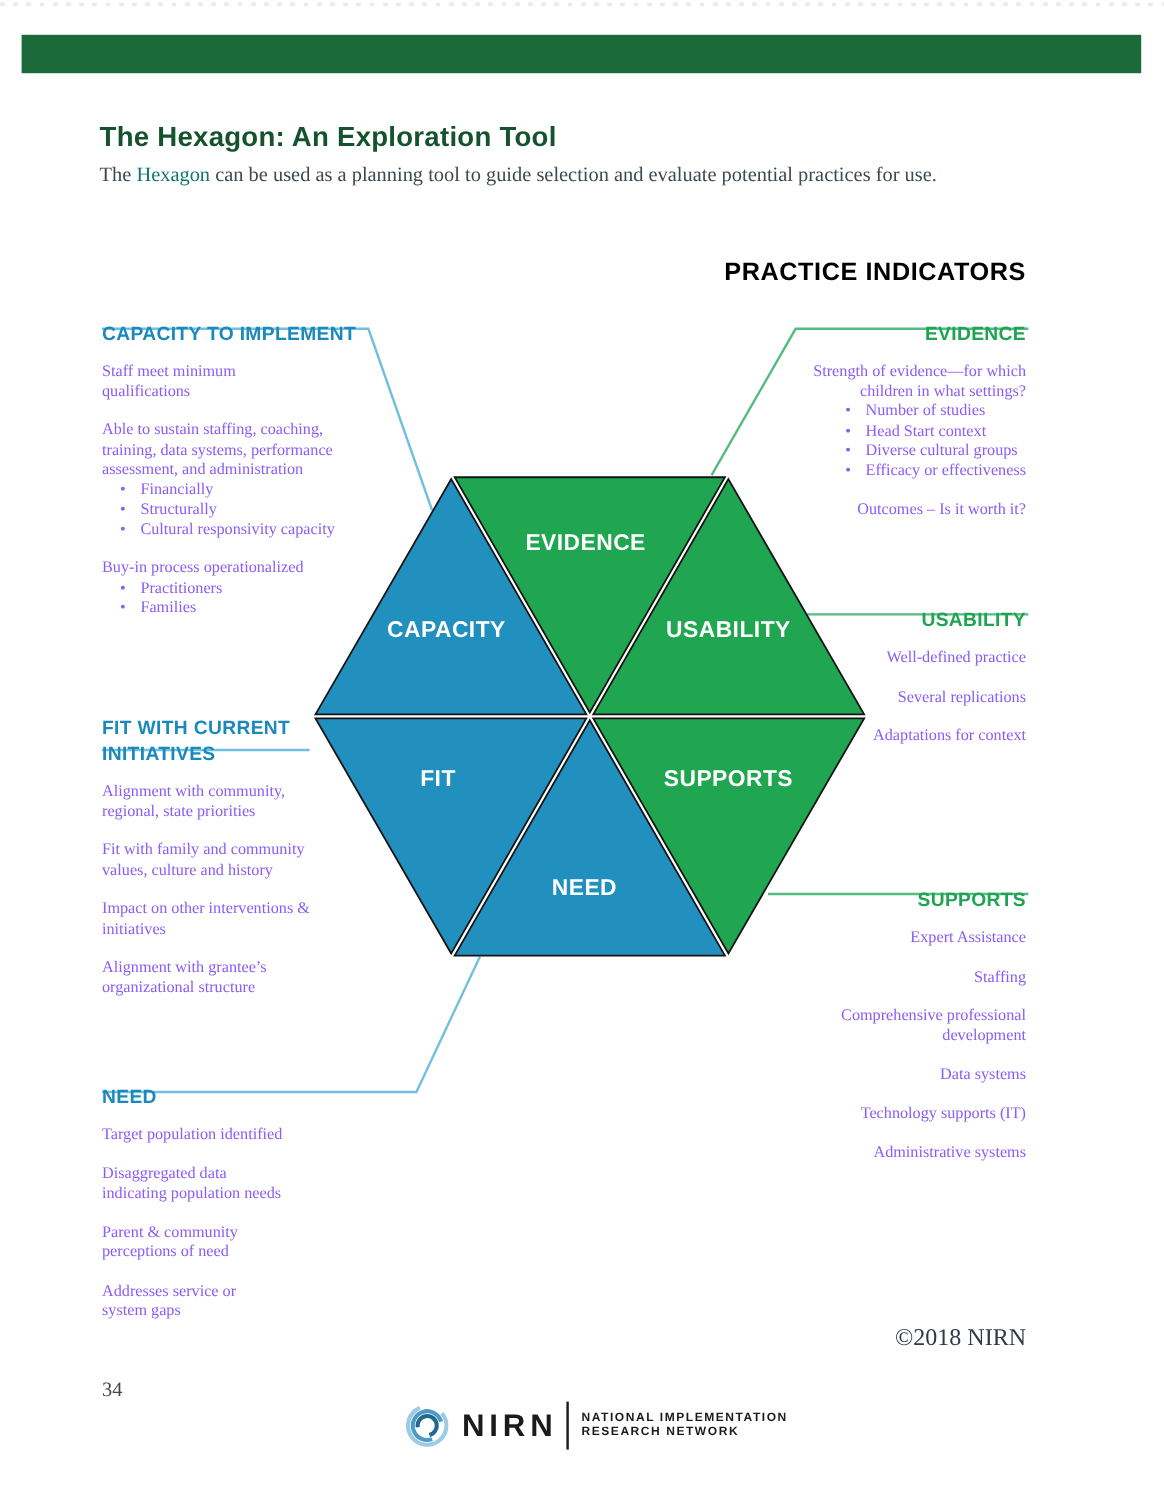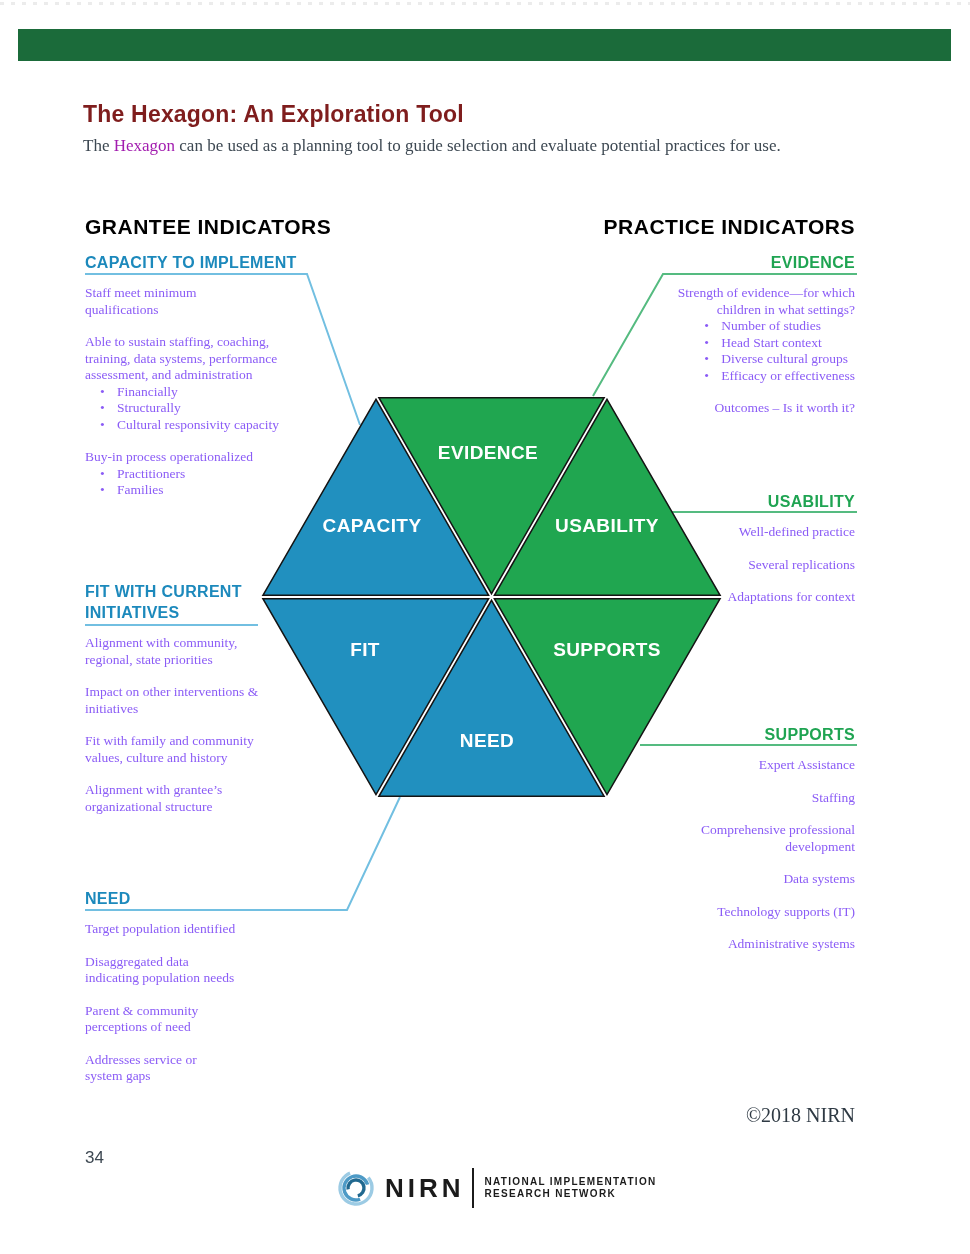--- a/index.html
+++ b/index.html
@@ -2,30 +2,30 @@
 <html><head>
 <meta charset="utf-8">
 <style>
   html,body{margin:0;padding:0;background:#fff;}
   .page{position:relative;width:970px;height:1254px;background:#fff;overflow:hidden;
         font-family:"Liberation Sans",sans-serif;}
   .scan-dots{position:absolute;top:2px;left:0;right:0;height:3px;
         background:repeating-linear-gradient(90deg,#dcdcdc 0 4px,transparent 4px 11px);opacity:.55;}
   .green-bar{position:absolute;left:18px;top:29px;width:933px;height:32px;}
   .page-title{position:absolute;left:83px;top:101px;margin:0;font-size:23px;font-weight:700;
-        letter-spacing:.2px;color:#7f1d1d;}
+        letter-spacing:.2px;color:#14532d;}
   .subtitle{position:absolute;left:83px;top:136px;margin:0;font-family:"Liberation Serif",serif;
         font-size:17px;color:#3D4852;}
   .subtitle .hl{font-weight:400;}
   .col-header{position:absolute;top:215px;font-size:21px;font-weight:700;letter-spacing:.5px;}
   .col-header.lft{left:85px;}
   .col-header.rgt{right:115px;text-align:left;}
   .leaders{position:absolute;left:0;top:0;width:970px;height:1254px;pointer-events:none;}
 
-  .sec{position:absolute;}
+  .sec{position:absolute;margin-top:16px;}
   .sec-left{left:85px;width:240px;text-align:left;}
   .sec-right{right:115px;width:280px;text-align:right;}
   .sec-title{margin:0 0 12px 0;}
   .sec-title div{font-size:16px;font-weight:700;letter-spacing:.3px;line-height:21px;white-space:nowrap;}
   .sec-left .sec-title div{color:#1C89BC;}
   .sec-right .sec-title div{color:#1FA452;}
   .sec-body{font-family:"Liberation Serif",serif;font-size:13.5px;color:#8b5cf6;}
   .para{margin:0 0 16px 0;}
   .para:last-child{margin-bottom:0;}
   .tline{line-height:16.5px;white-space:nowrap;}
@@ -45,44 +45,43 @@
   .hexwrap svg{position:absolute;left:0;top:0;}
   .hexlabel{position:absolute;transform:translate(-50%,-50%);color:#fff;font-weight:700;
         font-size:19px;letter-spacing:.4px;white-space:nowrap;}
   #hl-evidence{left:228px;top:57px;}
   #hl-usability{left:347px;top:130px;}
   #hl-capacity{left:112px;top:130px;}
   #hl-fit{left:105px;top:254px;text-align:right;}
   #hl-supports{left:347px;top:254px;}
   #hl-need{left:227px;top:345px;}
 
-  .footer-pagenum{position:absolute;left:85px;top:1148px;font-family:Liberation Sans, sans-serif;
+  .footer-pagenum{position:absolute;left:85px;top:1148px;font-family:Liberation Serif, serif;
         font-size:17px;color:#3D4852;}
   .logo{position:absolute;left:336px;top:1148px;display:flex;align-items:center;margin-top:20px;}
   .logo-mark{width:40px;height:40px;}
   .logo-word{font-size:26px;font-weight:700;letter-spacing:4px;color:#1B1B1B;margin-left:9px;}
   .logo-div{width:2px;height:40px;background:#1B1B1B;margin:0 11px 0 7px;}
   .logo-tag{font-size:10px;font-weight:700;letter-spacing:1.3px;color:#1B1B1B;line-height:12.5px;}
   .copyright{position:absolute;right:115px;top:1104px;font-family:"Liberation Serif",serif;
         font-size:20px;color:#2F3A44;}
 </style>
 </head>
 <body>
 
 <div class="page">
 
   <div class="scan-dots"></div>
 
   <div class="green-bar" style="background: rgb(27, 107, 58);"></div>
 
   <h1 class="page-title">The Hexagon: An Exploration Tool</h1>
 
-  <p class="subtitle"><span>The </span><span class="hl" id="subtitle-hl" style="color: #a21caf;">Hexagon</span><span> can be used as a planning tool to guide selection and evaluate potential practices for use.</span></p>
-
-  <div class="col-header lft">GRANTEE INDICATORS</div>
+  <p class="subtitle"><span>The </span><span class="hl" id="subtitle-hl" style="color: #0f766e;">Hexagon</span><span> can be used as a planning tool to guide selection and evaluate potential practices for use.</span></p>
+
   <div class="col-header rgt">PRACTICE INDICATORS</div>
 
   <svg class="leaders" width="970" height="1254" viewBox="0 0 970 1254" fill="none">
     <polyline points="85,274 307,274 360,425" stroke-width="2" stroke="#72BFE1"></polyline>
     <polyline points="85,625 258,625" stroke-width="2" stroke="#72BFE1"></polyline>
     <polyline points="85,910 347,910 400,797" stroke-width="2" stroke="#72BFE1"></polyline>
     <polyline points="857,274 663,274 593,396" stroke-width="2" stroke="#55BB80"></polyline>
     <polyline points="857,512 670,512" stroke-width="2" stroke="#55BB80"></polyline>
     <polyline points="857,745 640,745" stroke-width="2" stroke="#55BB80"></polyline>
   </svg>
@@ -119,26 +118,26 @@
       <h3 class="sec-title">
         <div>FIT WITH CURRENT</div>
         <div>INITIATIVES</div>
       </h3>
       <div class="sec-body">
         <div class="para">
           <div class="tline">Alignment with community,</div>
           <div class="tline">regional, state priorities</div>
         </div>
         <div class="para">
+          <div class="tline">Fit with family and community</div>
+          <div class="tline">values, culture and history</div>
+        </div>
+        <div class="para">
           <div class="tline">Impact on other interventions &amp;</div>
           <div class="tline">initiatives</div>
-        </div>
-        <div class="para">
-          <div class="tline">Fit with family and community</div>
-          <div class="tline">values, culture and history</div>
         </div>
         <div class="para">
           <div class="tline">Alignment with grantee’s</div>
           <div class="tline">organizational structure</div>
         </div>
       </div>
     </section>
   <section class="sec sec-left" id="sec-need">
       <h3 class="sec-title">
         <div>NEED</div>

